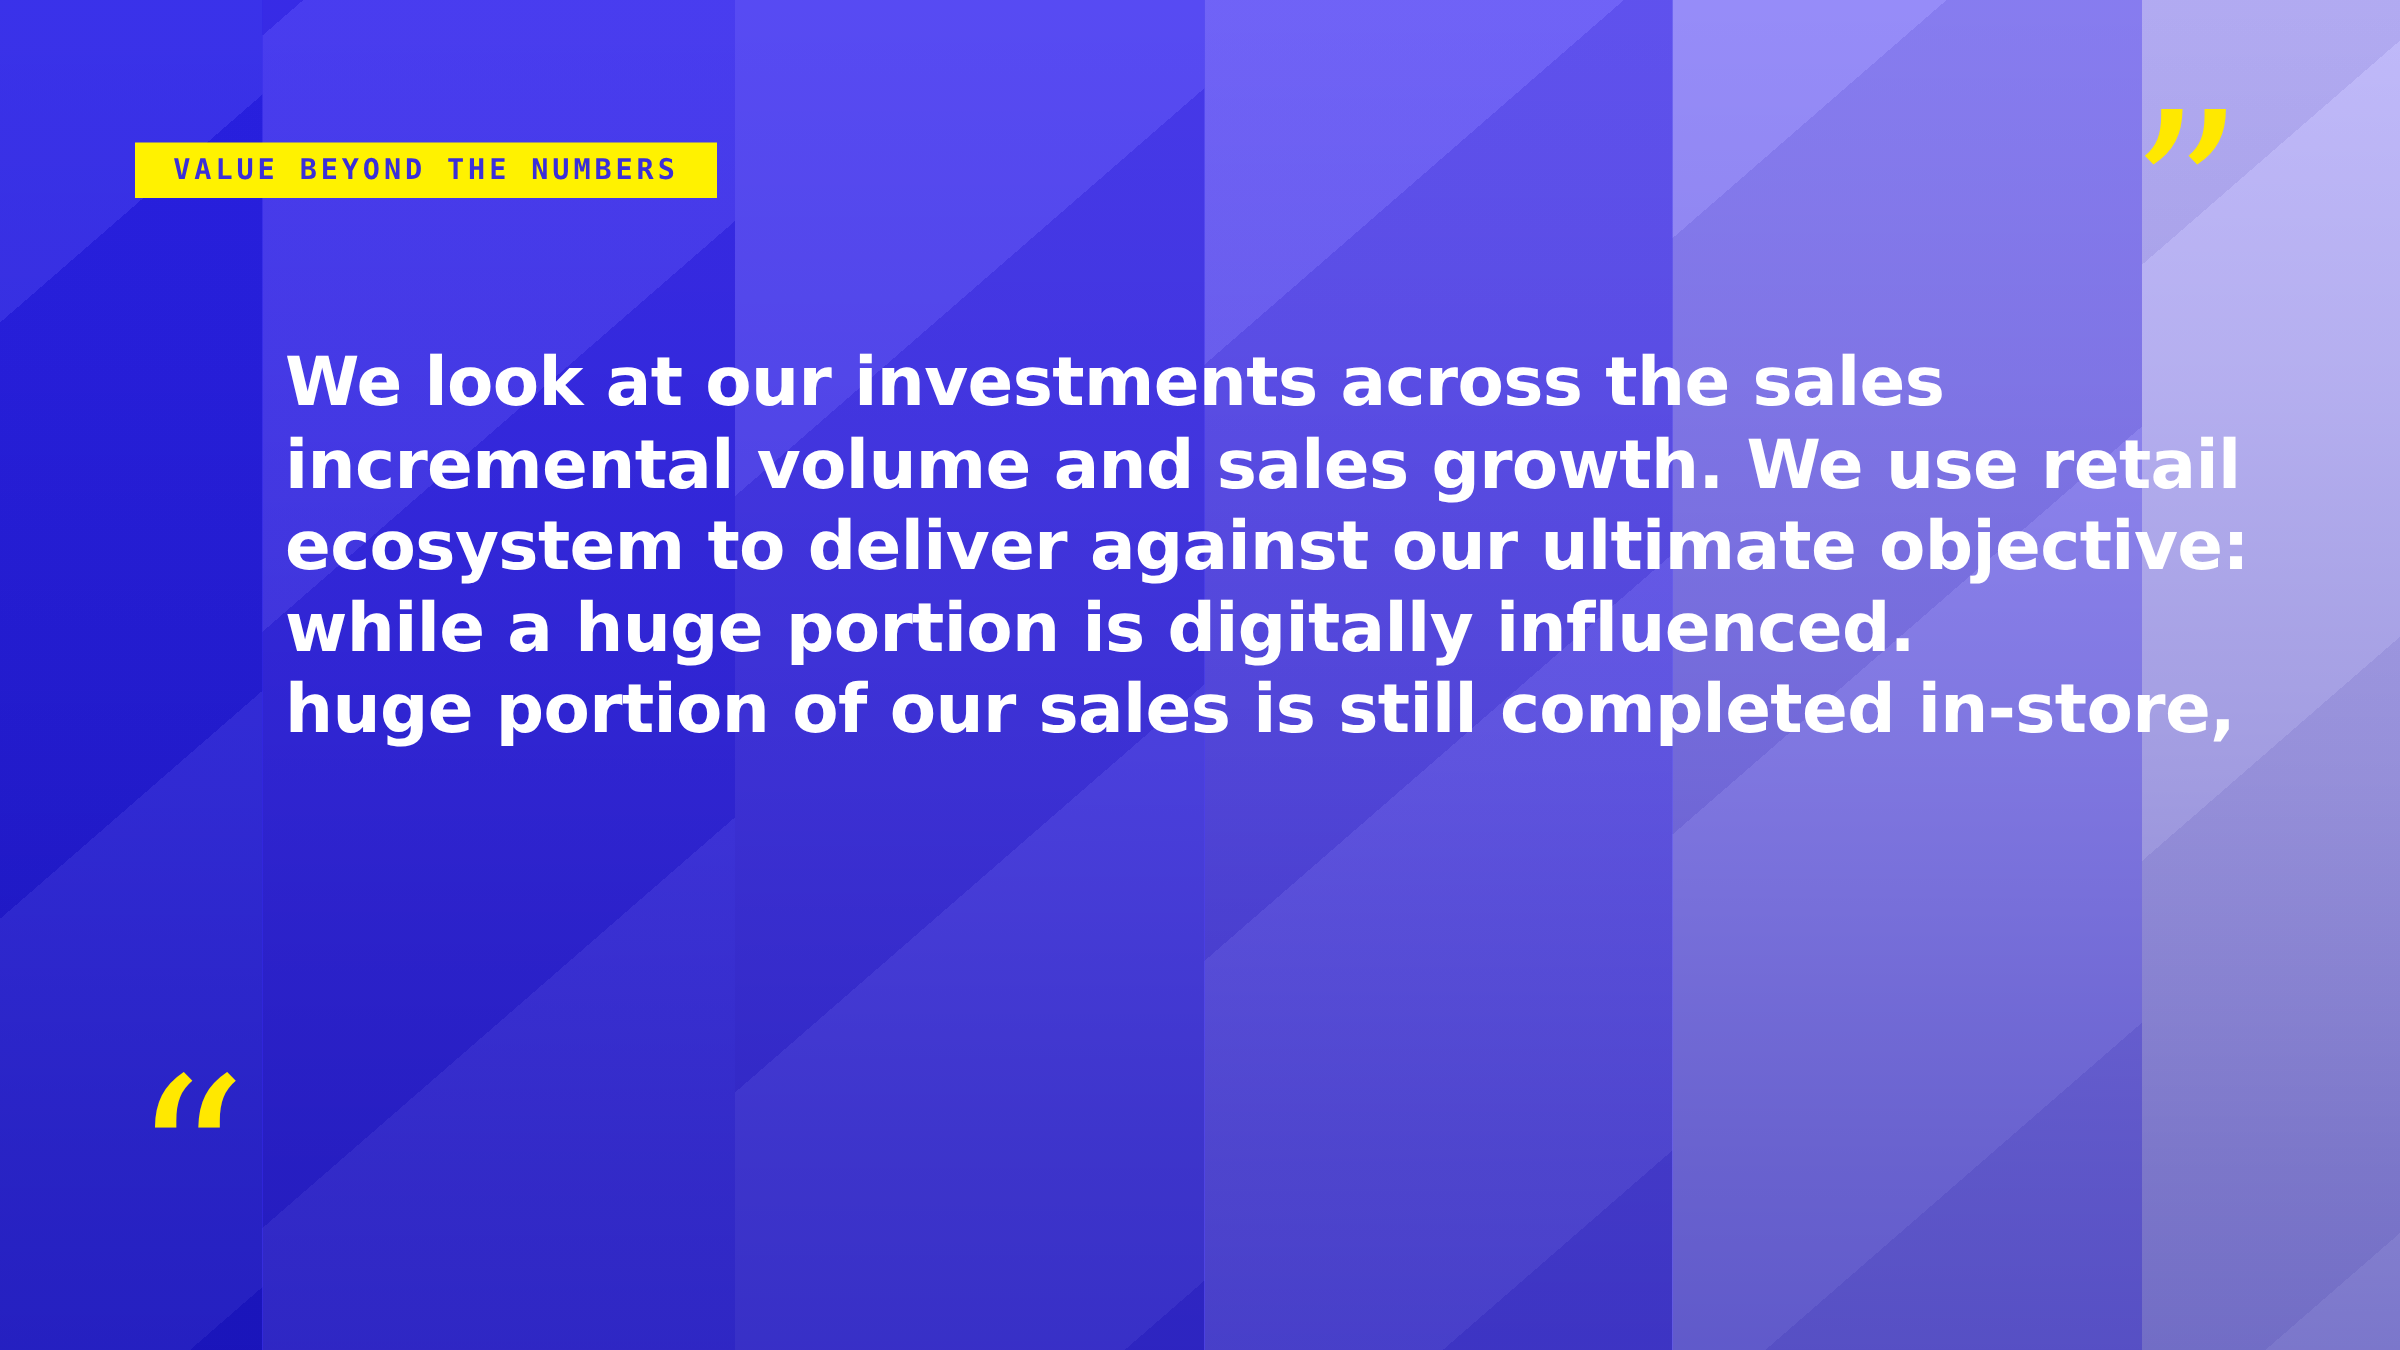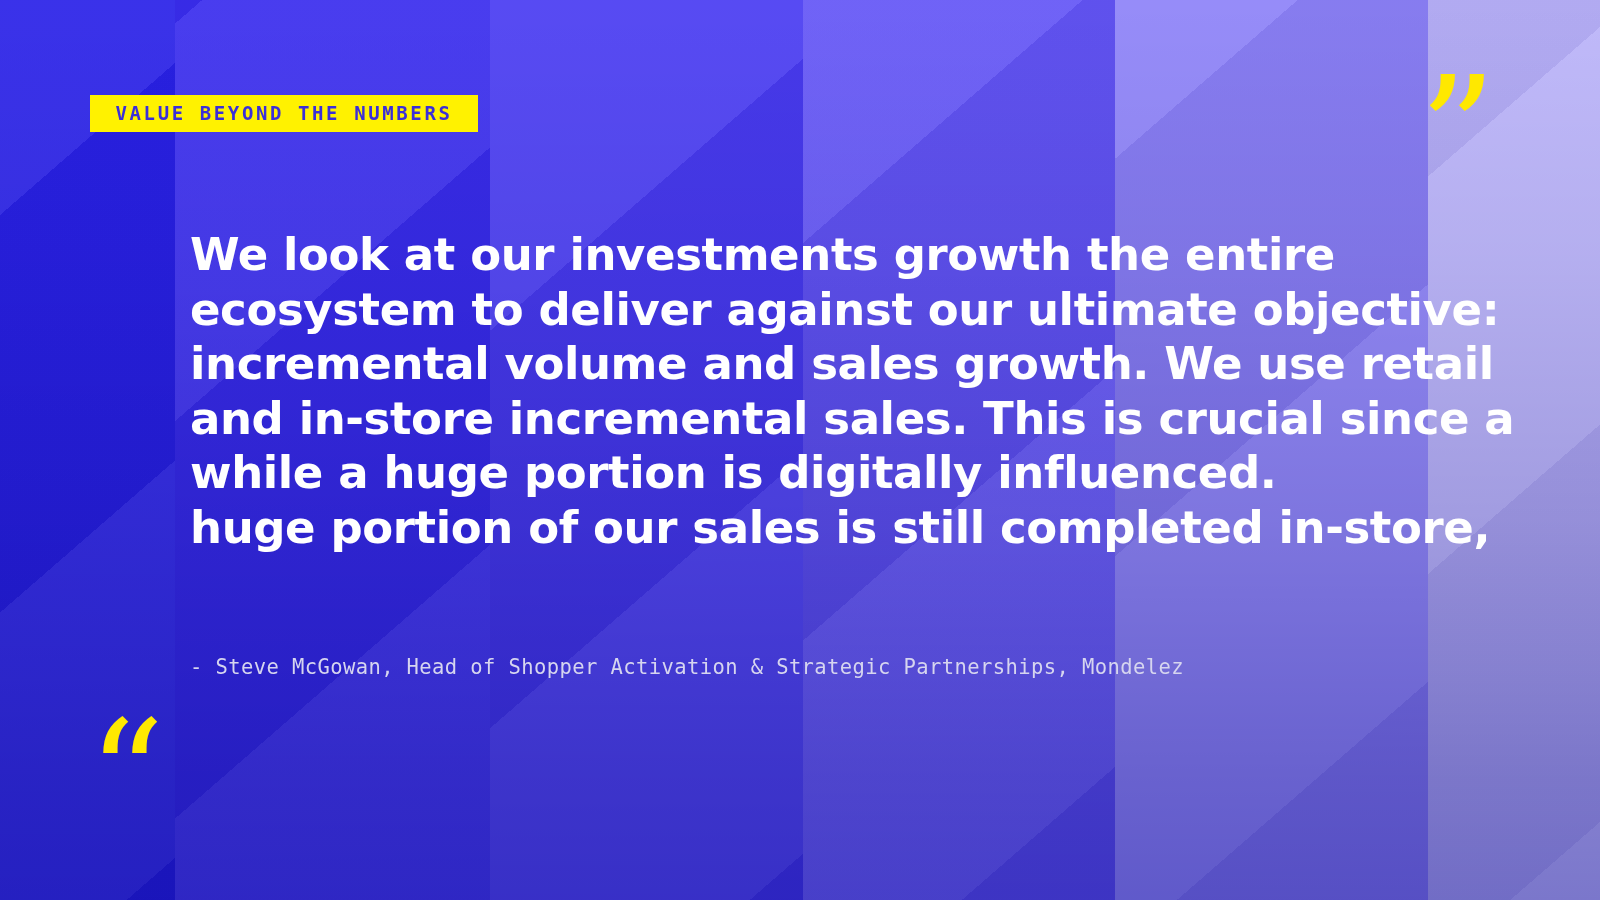--- a/index.html
+++ b/index.html
@@ -168,25 +168,23 @@
       </div>
     </div>
 
   <div id="badge">
     <span class="badge-text">VALUE BEYOND THE NUMBERS</span>
   </div>
 
   <div class="qmark" id="qmark-top-right">”</div>
 
   <div id="quote">
-    <div class="qline">We look at our investments growth the entire</div>
+    <div class="qline">We look at our investments across the sales</div>
+    <div class="qline">incremental volume and sales growth. We use retail</div>
     <div class="qline">ecosystem to deliver against our ultimate objective:</div>
-    <div class="qline">incremental volume and sales growth. We use retail</div>
-    <div class="qline">and in-store incremental sales. This is crucial since a</div>
     <div class="qline">while a huge portion is digitally influenced.</div>
     <div class="qline">huge portion of our sales is still completed in-store,</div>
   </div>
 
-  <div id="attribution">- Steve McGowan, Head of Shopper Activation &amp; Strategic Partnerships, Mondelez</div>
 
   <div class="qmark" id="qmark-bottom-left">“</div>
 
 </div>
 
 </body></html>

